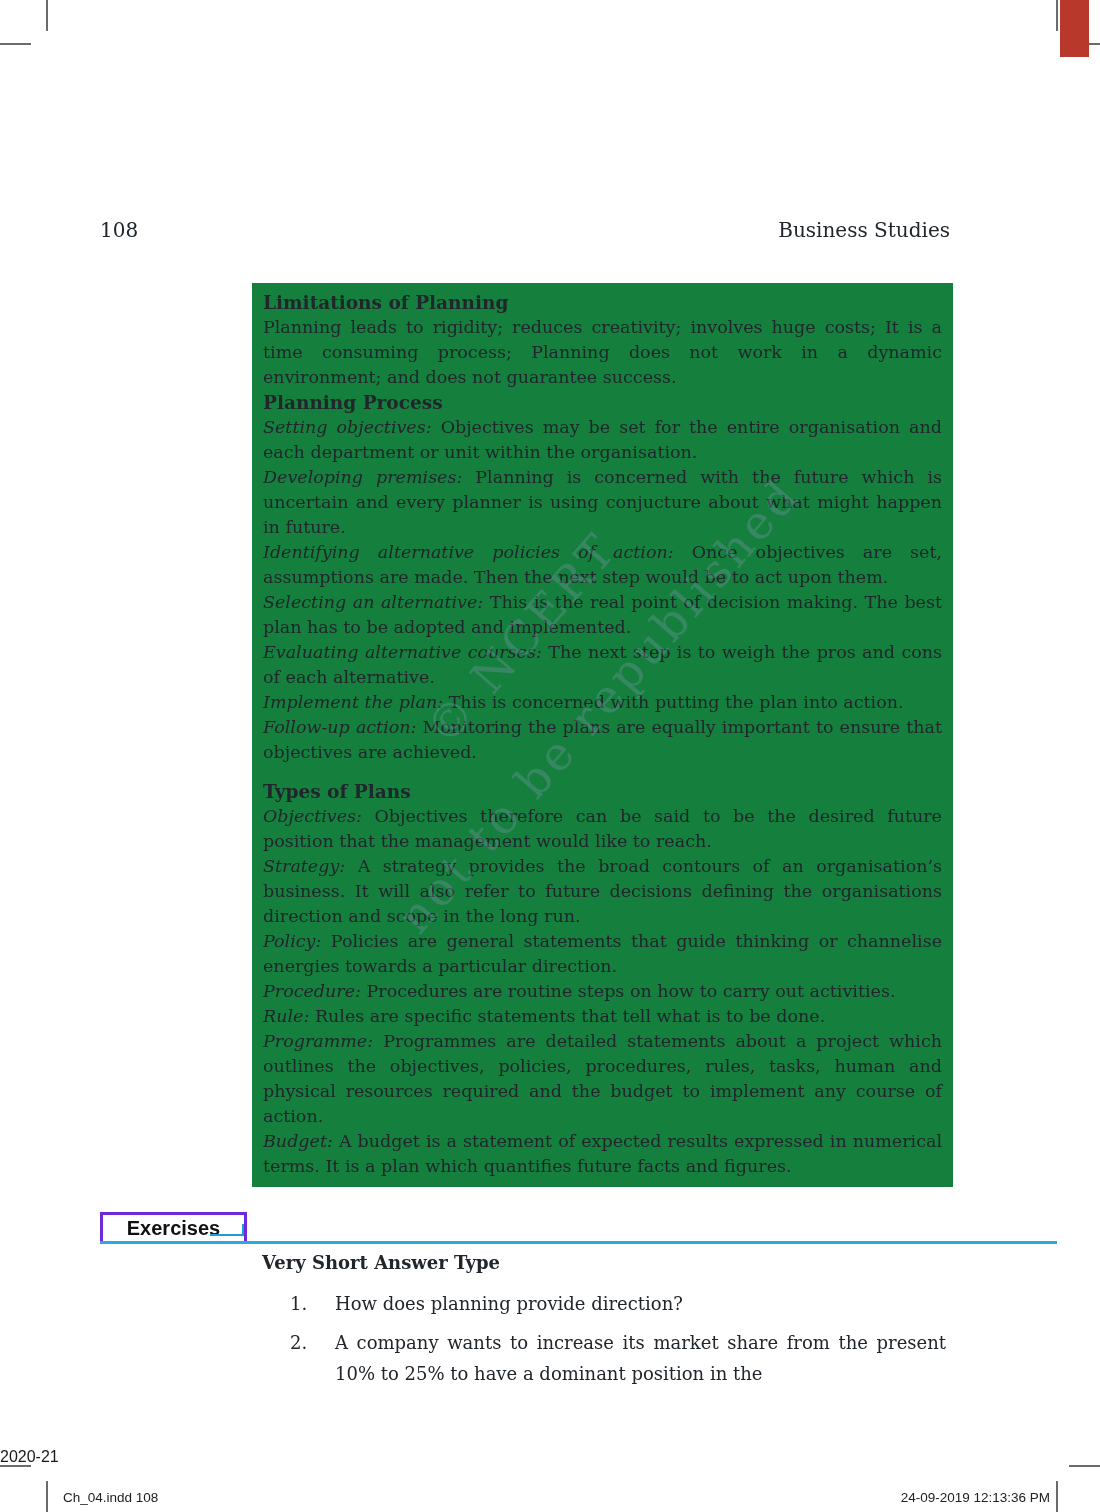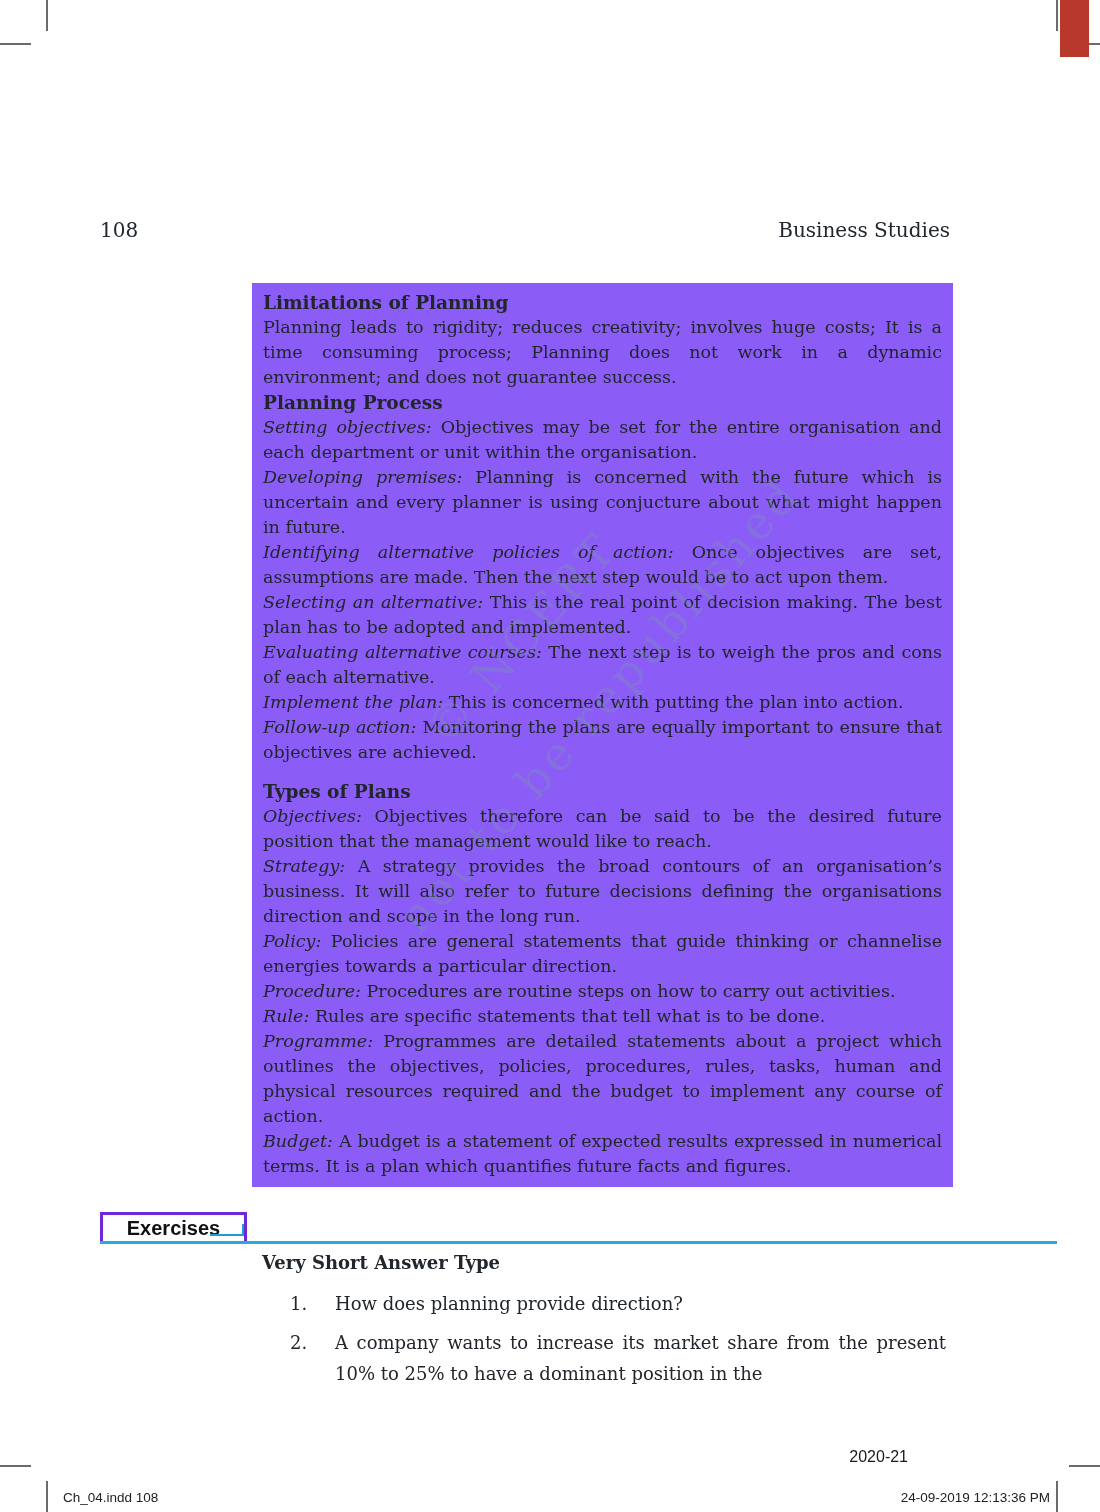--- a/index.html
+++ b/index.html
@@ -16,21 +16,21 @@
   .crop.v{width:2px;height:31px;}
   .crop.h{width:31px;height:2px;}
   
   .chapter-tab{position:absolute;left:1060px;top:0;width:29px;height:57px;background:#b9382c;}
   
   .pagenum{position:absolute;left:100px;top:218px;font-size:20px;}
   .running-title{position:absolute;right:150px;top:218px;font-size:20px;}
   
   .summary-box{
     position:absolute;left:252px;top:283px;width:701px;height:904px;
-    background:#8b5cf6;
+    background:#15803d;
     box-sizing:border-box;
     padding:7px 11px 0 11px;
     font-size:17.5px;line-height:25px;
     overflow:hidden;
   }
   .bx-h{margin:0;font-weight:bold;font-size:18.5px;}
   .bx-h.gap{margin-top:14px;}
   .bx-p{margin:0;text-align:justify;}
   .bx-p .lead{font-style:italic;}
   
@@ -54,21 +54,21 @@
   .exercises-notch-h{position:absolute;left:210px;top:1234px;width:34px;height:2px;background:#1e9cd8;}
   .exercises-notch-v{position:absolute;left:242px;top:1224px;width:2px;height:12px;background:#1e9cd8;}
   .exercises-rule{position:absolute;left:100px;top:1241px;width:957px;height:3px;background:#29a9e0;}
   
   .q-title{position:absolute;left:262px;top:1252px;font-size:18px;font-weight:bold;}
   .q-list{position:absolute;left:290px;top:1288px;width:656px;}
   .q-item{display:flex;margin-bottom:8px;font-size:18px;line-height:31px;}
   .q-num{width:45px;flex:0 0 45px;}
   .q-text{flex:1;text-align:justify;}
   
-  .folio{position:absolute;left:0;top:1448px;width:908px;text-align:right;
+  .folio{position:absolute;left:0;top:1448px;width:908px;text-align:left;
          font-family:"Liberation Sans", sans-serif;font-size:16px;color:#1a1a1a;}
   .slug-left{position:absolute;left:63px;top:1490px;
          font-family:"Liberation Sans", sans-serif;font-size:13.5px;color:#222;}
   .slug-right{position:absolute;right:50px;top:1490px;
          font-family:"Liberation Sans", sans-serif;font-size:13.5px;color:#222;}
 </style>
 </head>
 <body>
 
 <div class="page">

